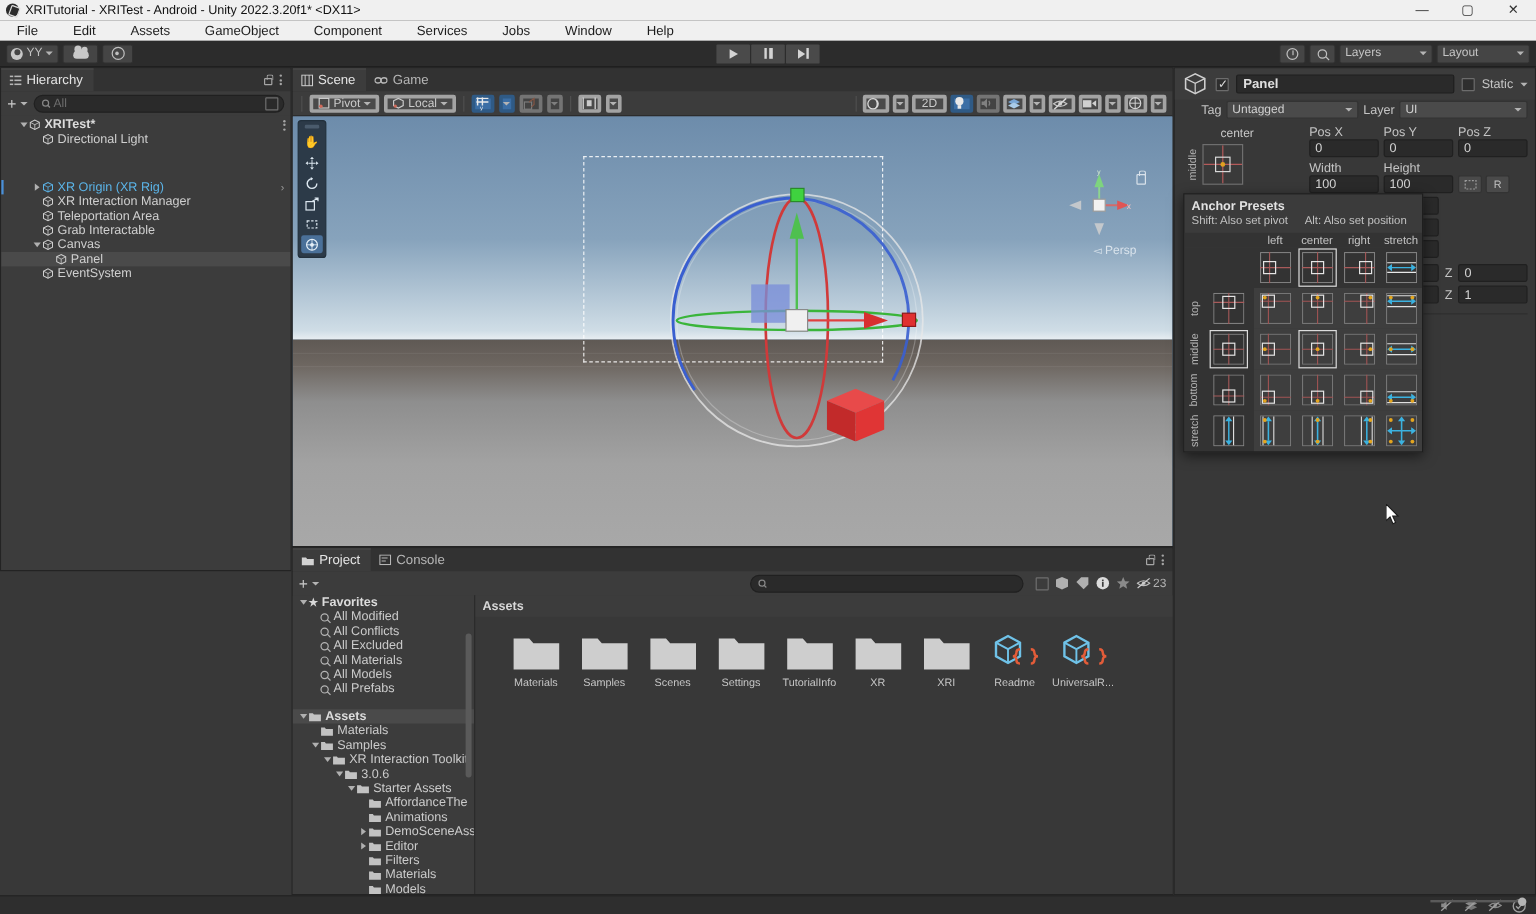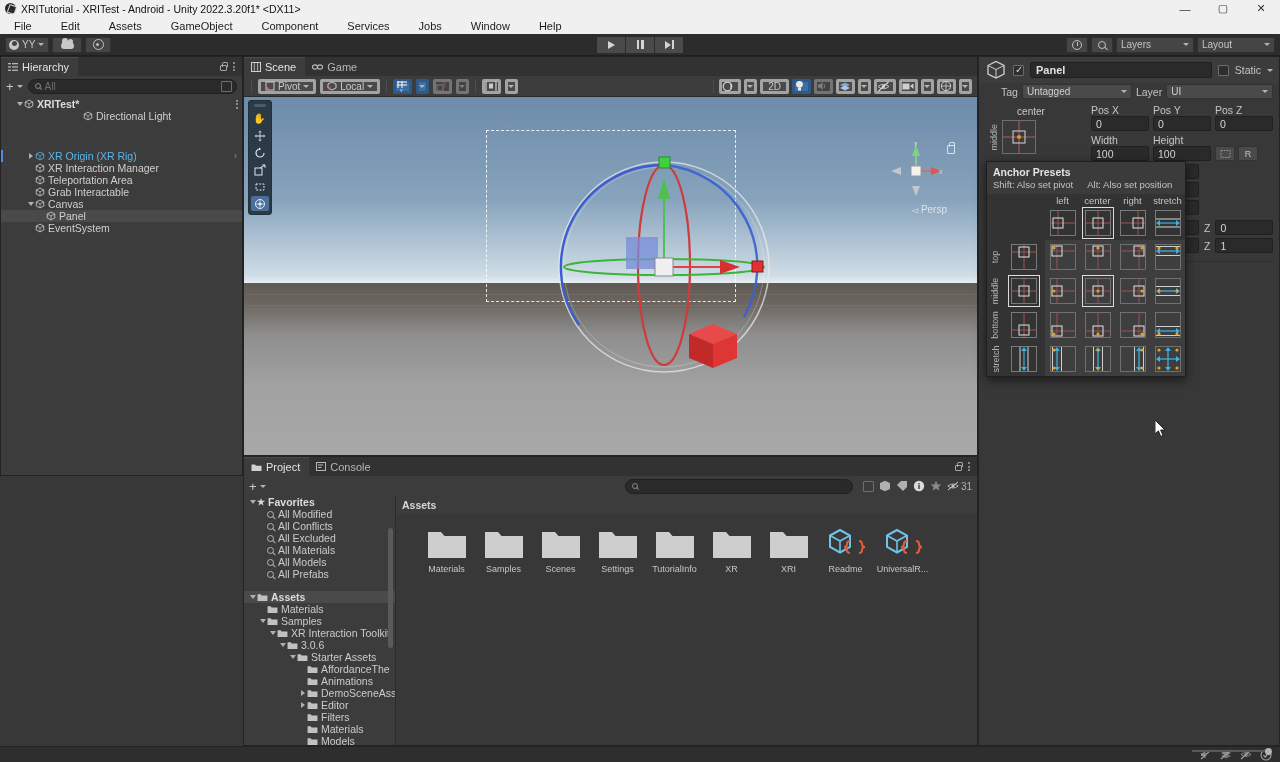--- a/index.html
+++ b/index.html
@@ -354,21 +354,21 @@
   <path d="M1.5 3.6 L6 1.3 L10.5 3.6 L10.5 8.4 L6 10.7 L1.5 8.4 Z" fill="none" stroke="#cfcfcf" stroke-width="1"></path>
   <path d="M1.5 3.6 L6 5.9 L10.5 3.6 M6 5.9 L6 10.7" fill="none" stroke="#cfcfcf" stroke-width="0.8"></path>
               </svg>
               <span>XRITest*</span>
               <span class="kebab">
                 <i></i>
                 <i></i>
                 <i></i>
               </span>
             </div>
-            <div class="hrow" style="padding-left: 25px; margin-left: 48px;">
+            <div class="hrow" style="padding-left: 25px;">
               <span class="foldt"></span>
               <svg class="cube-i" viewBox="0 0 12 12">
   <path d="M1.5 3.6 L6 1.3 L10.5 3.6 L10.5 8.4 L6 10.7 L1.5 8.4 Z" fill="none" stroke="#cfcfcf" stroke-width="1"></path>
   <path d="M1.5 3.6 L6 5.9 L10.5 3.6 M6 5.9 L6 10.7" fill="none" stroke="#cfcfcf" stroke-width="0.8"></path>
               </svg>
               <span>Directional Light</span>
             </div>
             <div class="hrow active-obj" style="padding-left: 25px; margin-top: 28px;">
               <span class="foldt">
                 <span class="tri-r"></span>
@@ -706,21 +706,21 @@
               </svg>
             <svg width="12" height="12" viewBox="0 0 12 12">
                 <polygon points="6,0.8 7.5,4.4 11.3,4.6 8.4,7 9.3,10.7 6,8.6 2.7,10.7 3.6,7 0.7,4.6 4.5,4.4" fill="#8a8a8a"></polygon>
               </svg>
             <span style="display:flex;align-items:center;gap:2px">
               <svg width="12" height="10" viewBox="0 0 12 10">
                 <path d="M0.8 5 Q6 1 11.2 5 Q6 9 0.8 5 Z" fill="none" stroke="#c0c0c0" stroke-width="0.9"></path>
                 <circle cx="6" cy="5" r="1.5" fill="#c0c0c0"></circle>
                 <line x1="1" y1="9" x2="11" y2="1" stroke="#d0d0d0" stroke-width="1"></line>
               </svg>
-              <span style="font-size:10px">31</span>
+              <span style="font-size:10px">23</span>
             </span>
           </div>
         </div>
 
         <div class="proj-body">
           <div class="proj-tree" id="proj-tree">
             <div class="tree-scroll"></div>
           <div class="ptrow hdr" style="padding-left: 4px;">
                 <span class="foldt">
                   <span class="tri-d"></span>

